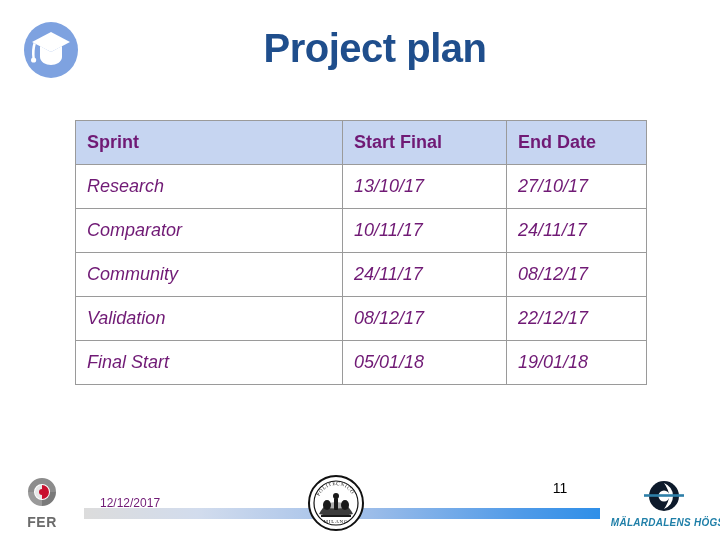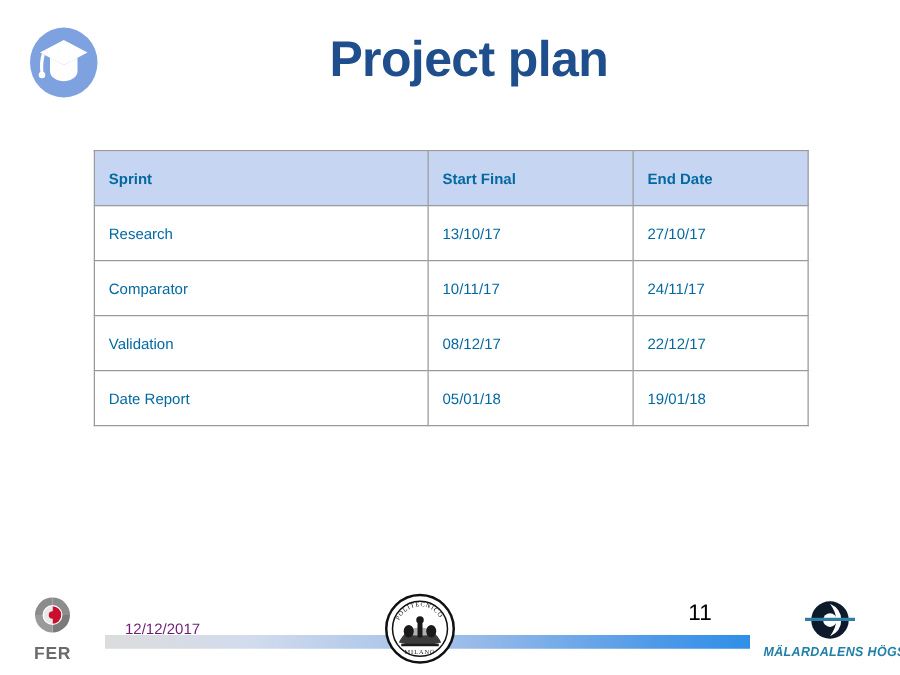--- a/index.html
+++ b/index.html
@@ -58,31 +58,32 @@
   .plan-table col.c-sprint { width: 267px; }
   .plan-table col.c-start  { width: 164px; }
   .plan-table col.c-end    { width: 140px; }
 
   .plan-table th,
   .plan-table td {
     border: 1px solid #9a9a9a;
     height: 43px;
     padding: 0 0 0 11px;
     vertical-align: middle;
-    font-size: 12px;
-    color: #0369a1;
+    font-size: 18px;
+    color: #701a75;
     background: #ffffff;
   }
   .plan-table thead th {
     background: #C6D5F1;
     font-weight: bold;
     font-style: normal;
     text-align: left;
   }
   .plan-table tbody td {
+    font-style: italic;
     font-weight: normal;
   }
 
   
   .footer-bar {
     position: absolute;
     left: 84px;
     top: 508px;
     width: 516px;
     height: 11px;
@@ -95,21 +96,21 @@
     font-size: 12px;
     color: #701a75;
     letter-spacing: 0px;
   }
   .page-number {
     position: absolute;
     left: 540px;
     top: 480px;
     width: 40px;
     text-align: center;
-    font-size: 18px;
+    font-size: 14px;
     color: #000000;
   }
 
   .fer-logo {
     position: absolute;
     left: 14px;
     top: 474px;
     width: 56px;
     height: 58px;
   }
@@ -190,26 +191,31 @@
         <td>Research</td>
         <td>13/10/17</td>
         <td>27/10/17</td>
       </tr>
       <tr>
         <td>Comparator</td>
         <td>10/11/17</td>
         <td>24/11/17</td>
       </tr>
       <tr>
+        <td>Community</td>
+        <td>24/11/17</td>
+        <td>08/12/17</td>
+      </tr>
+      <tr>
         <td>Validation</td>
         <td>08/12/17</td>
         <td>22/12/17</td>
       </tr>
       <tr>
-        <td>Date Report</td>
+        <td>Final Start</td>
         <td>05/01/18</td>
         <td>19/01/18</td>
       </tr>
     </tbody>
   </table>
 
   <div class="footer-bar"></div>
 
   <div class="footer-date">12/12/2017</div>
 

